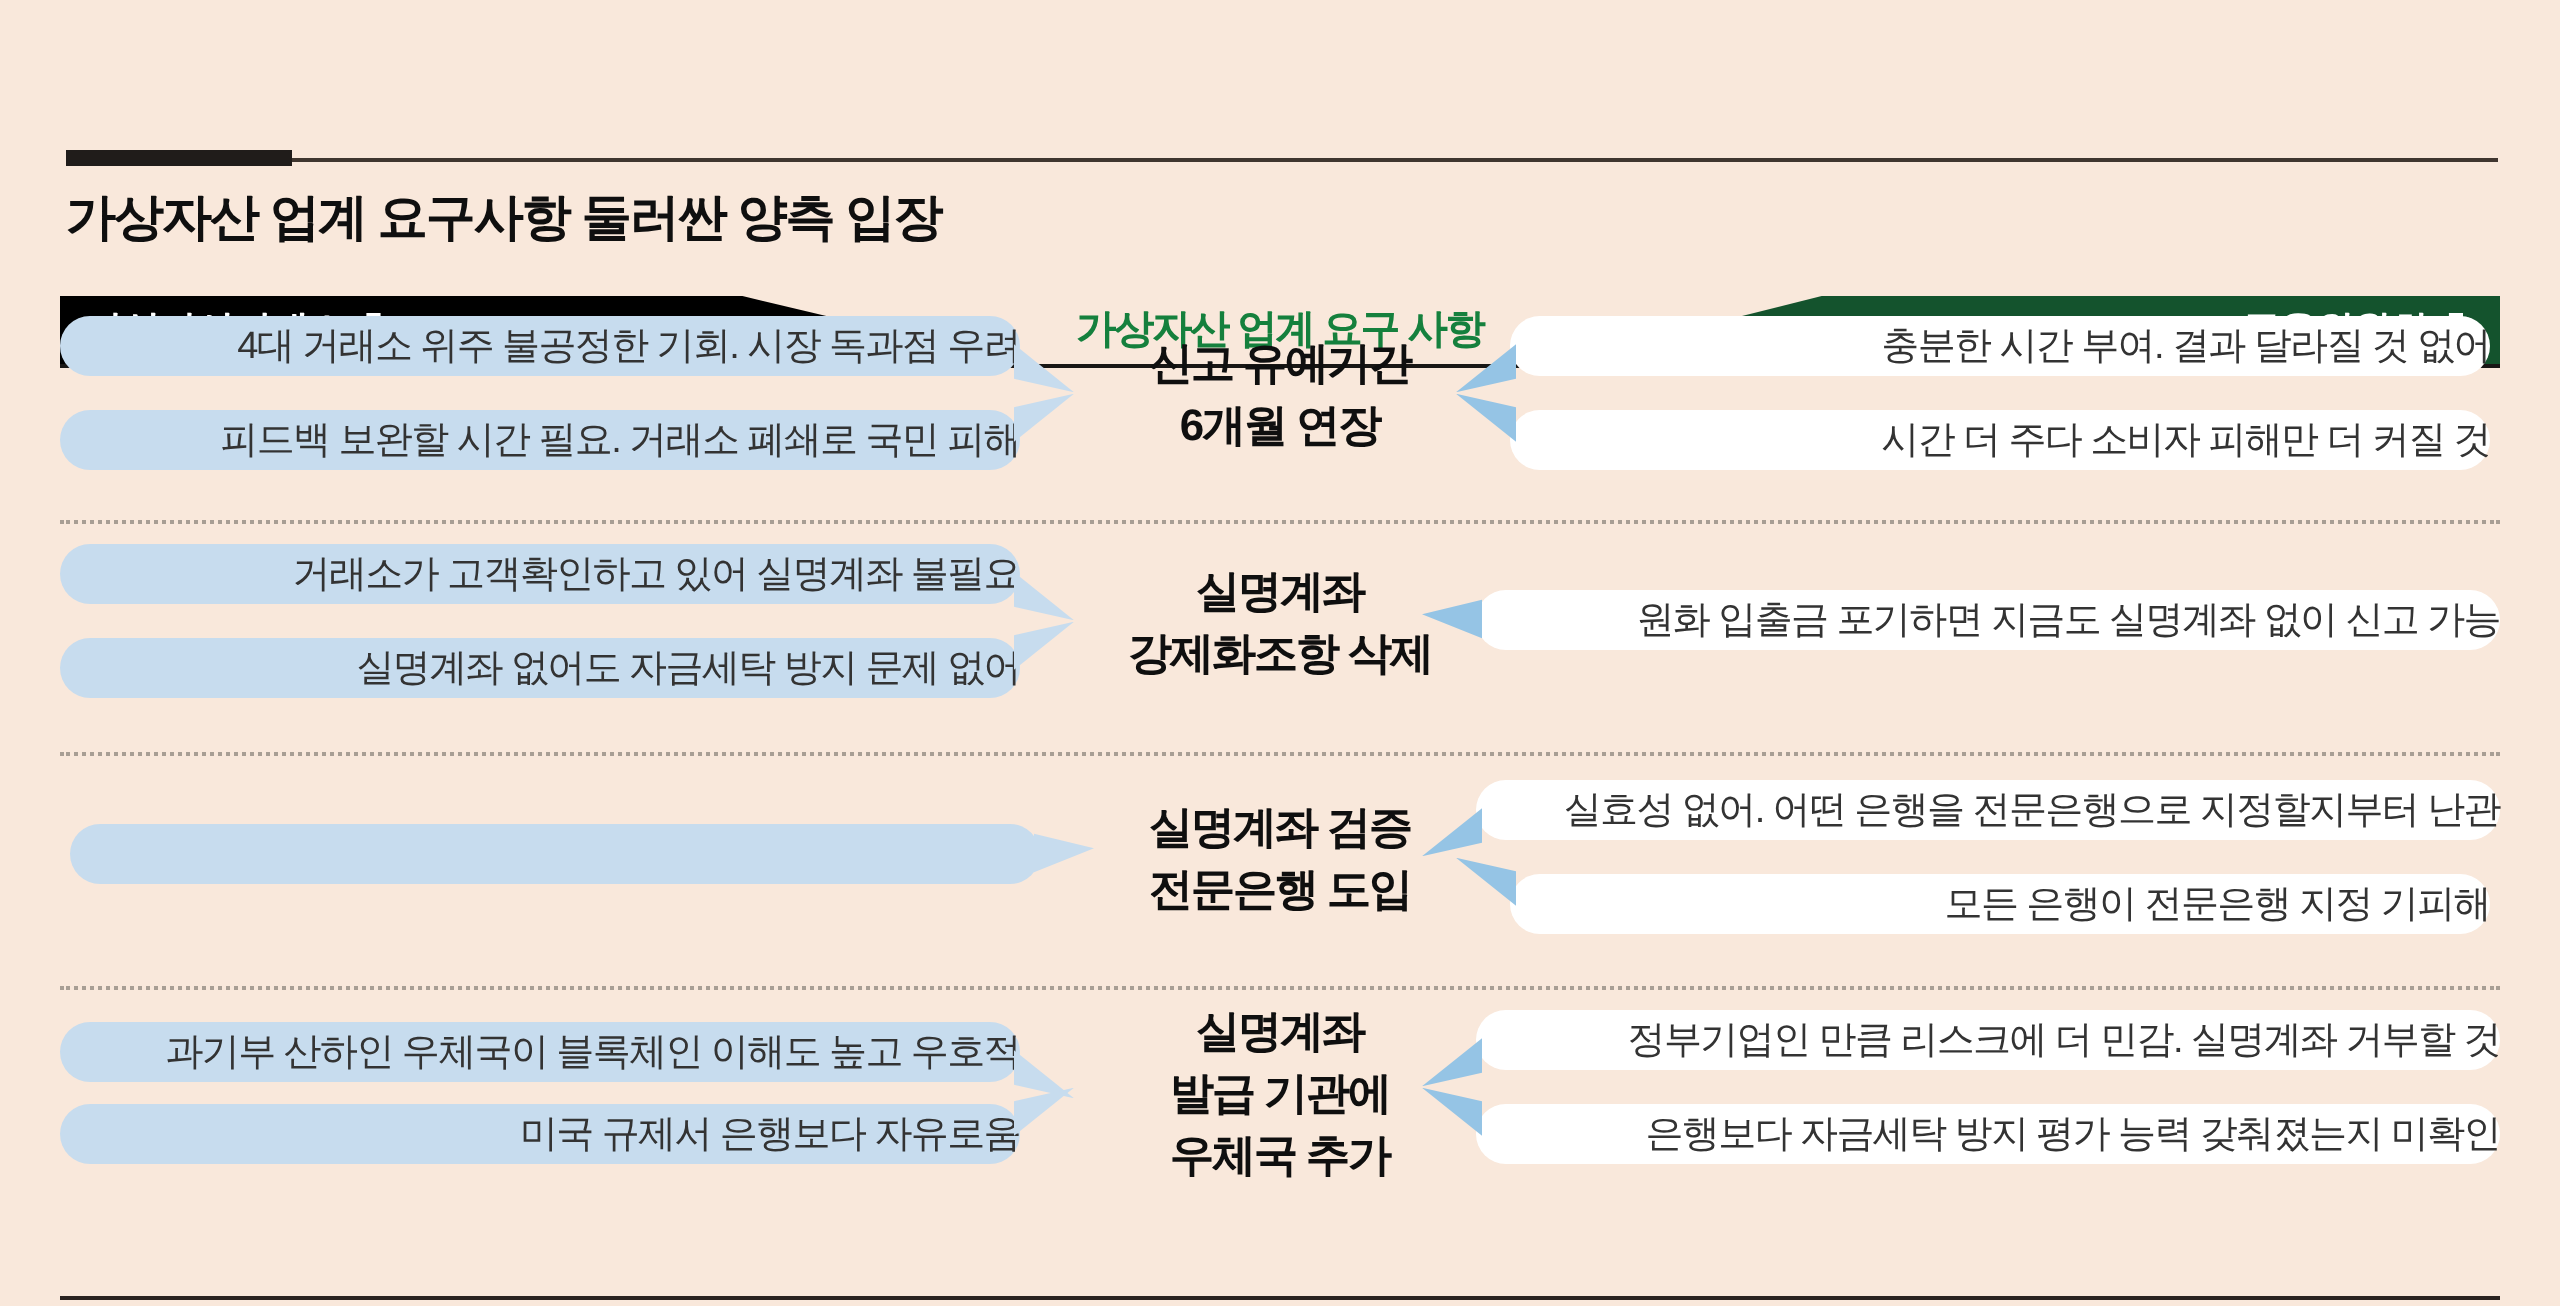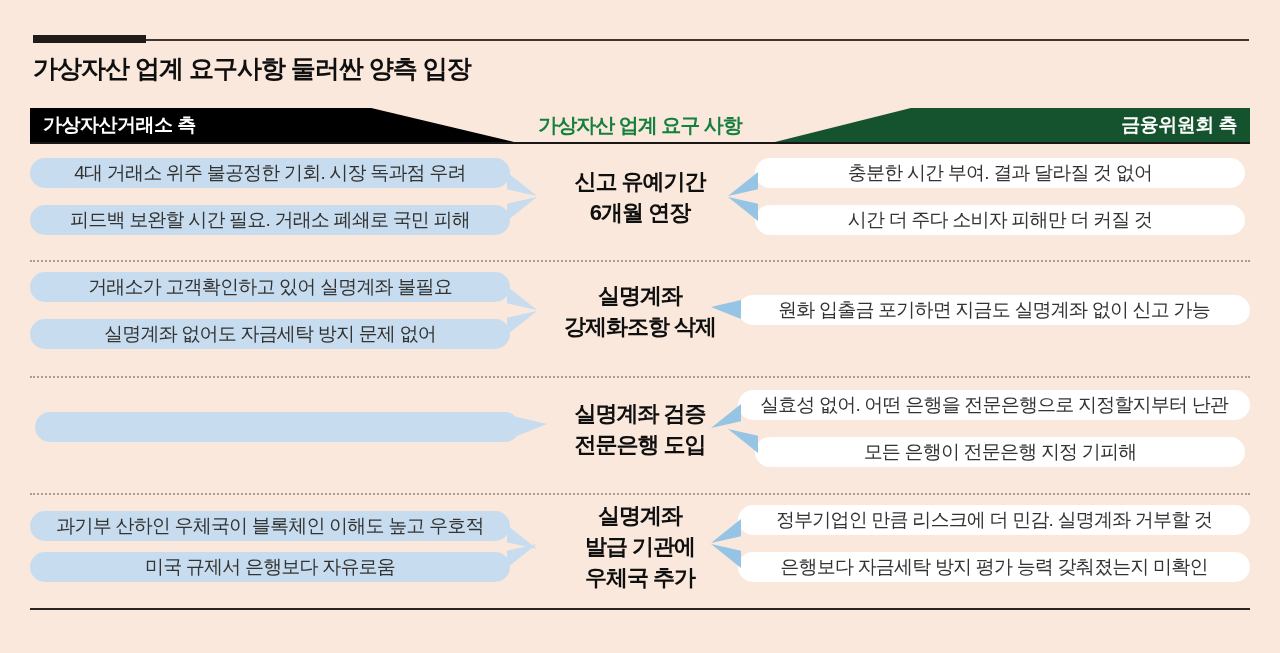--- a/index.html
+++ b/index.html
@@ -3,21 +3,21 @@
 <meta charset="utf-8">
 <style>
   html,body{margin:0;padding:0;}
   body{
     width:1280px;height:653px;
     background:#f9e8db;
     font-family:"Liberation Sans","DejaVu Sans",sans-serif;
     position:relative;overflow:hidden;
     color:#222;
   }
-  .abs{position:absolute;}
+  .abs{position:absolute;margin-top:40px;}
 
   
   .rule-thin{left:33px;top:39px;width:1216px;height:2px;background:#40362f;}
   .rule-thick{left:33px;top:35px;width:113px;height:8px;background:#201c1a;}
 
   
   .title{left:33px;top:52px;font-size:25px;font-weight:bold;color:#0f0f0f;letter-spacing:-1px;}
 
   
   .band{top:108px;height:34px;display:flex;align-items:center;}
@@ -26,21 +26,21 @@
   .band-left span{padding-left:13px;color:#fff;font-weight:bold;font-size:19px;letter-spacing:-0.5px;}
   .band-right{left:775px;width:475px;background:#14532d;justify-content:flex-end;
     clip-path:polygon(28.6% 0,100% 0,100% 100%,0 100%);}
   .band-right span{padding-right:13px;color:#fff;font-weight:bold;font-size:19px;letter-spacing:-0.5px;}
   .band-center{left:514px;top:108px;width:252px;height:34px;line-height:34px;
     text-align:center;font-weight:bold;font-size:20px;color:#15803d;letter-spacing:-1px;}
   .band-underline{left:30px;top:142px;width:1220px;height:2px;background:#191715;}
 
   
   .bubble{position:absolute;height:30px;border-radius:21px;
-    display:flex;align-items:center;justify-content:center;
+    display:flex;align-items:center;justify-content:flex-end;
     font-size:19px;color:#333;letter-spacing:-0.8px;text-align:center;}
   .bubble.left{background:#c7dcee;}
   .bubble.right{background:#ffffff;}
   .tail{position:absolute;width:30px;height:24px;}
   .bubble.left .tail{background:#c7dcee;right:-27px;}
   .bubble.right .tail{background:#95c4e5;left:-27px;}
   .tr-down{clip-path:polygon(0 0,100% 100%,0 72%);top:47%;}
   .tr-up{clip-path:polygon(0 28%,100% 0,0 100%);bottom:47%;}
   .tr-flat{clip-path:polygon(0 8%,100% 38%,0 88%);top:calc(50% - 12px);}
   .tl-down{clip-path:polygon(100% 0,0 100%,100% 72%);top:47%;}

